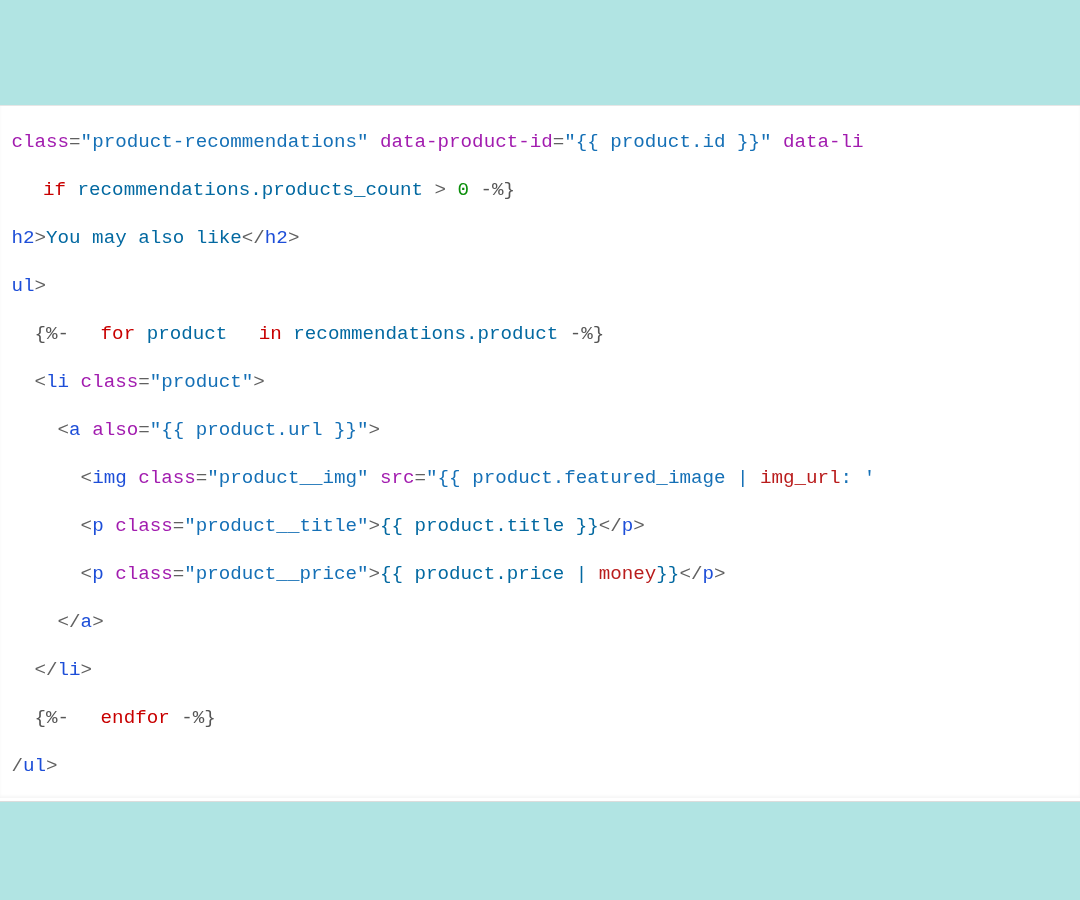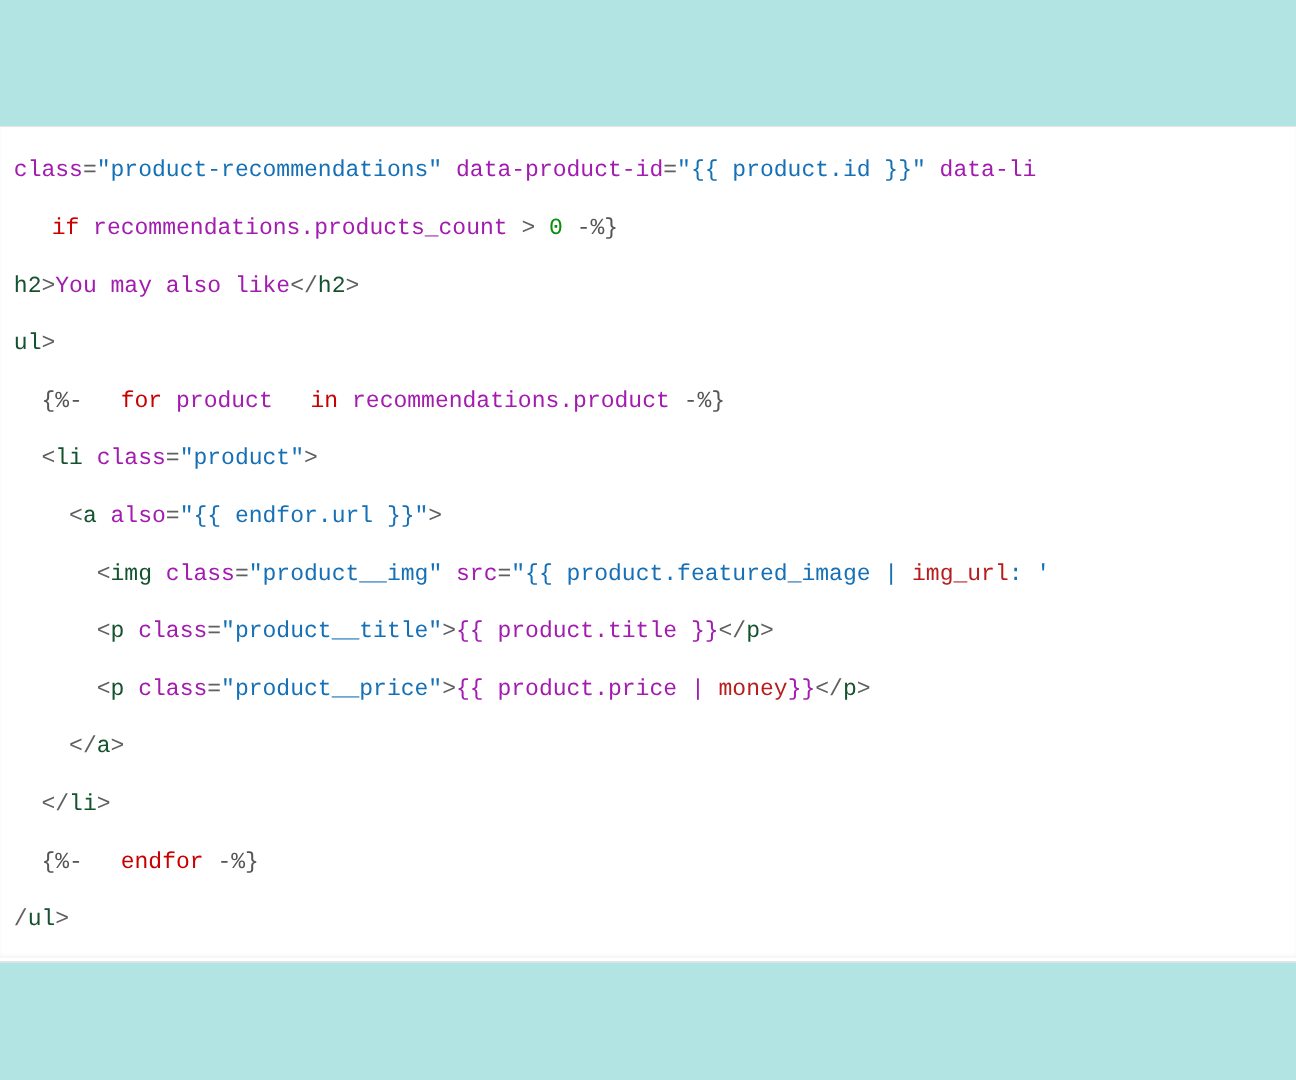--- a/index.html
+++ b/index.html
@@ -33,42 +33,42 @@
   }
   pre.code {
     margin: 0;
     padding: 12px 0 8px 0;
     font-family: Consolas, "Courier New", monospace;
     font-size: 19.2px;
     line-height: 48px;
     color: #333333;
     white-space: pre;
   }
-  .tok-def   { color: #a21caf; }
+  .tok-def   { color: #0369a1; }
   .tok-attr  { color: #a21caf; }   
   .tok-punc  { color: #606060; }   
   .tok-str   { color: #1570b6; }   
-  .tok-tag   { color: #14532d; }   
+  .tok-tag   { color: #1d4ed8; }   
   .tok-num   { color: #0a8e0a; }   
   .tok-lq    { color: #555555; }   
   .tok-kw    { color: #c80000; margin-left: 20px; }   
   .tok-filter{ color: #b91c1c; }   
 </style>
 </head>
 <body>
 
 <div class="code-panel">
   <div class="code-inset">
 <pre class="code"><span><span class="tok-def"> </span><span class="tok-attr">class</span><span class="tok-punc">=</span><span class="tok-str">"</span><span class="tok-str">product-recommendations</span><span class="tok-str">"</span><span> </span><span class="tok-attr">data-product-id</span><span class="tok-punc">=</span><span class="tok-str">"</span><span class="tok-str">{{ product.id }}</span><span class="tok-str">"</span><span> </span><span class="tok-attr">data-li</span></span>
 <span><span>  </span><span class="tok-kw">if</span><span class="tok-def"> recommendations.products_count </span><span class="tok-punc">&gt;</span><span> </span><span class="tok-num">0</span><span class="tok-lq"> -%}</span></span>
 <span><span class="tok-tag"> h2</span><span class="tok-punc">&gt;</span><span class="tok-def">You may also like</span><span class="tok-punc">&lt;/</span><span class="tok-tag">h2</span><span class="tok-punc">&gt;</span></span>
 <span><span class="tok-tag"> ul</span><span class="tok-punc">&gt;</span></span>
 <span><span>   </span><span class="tok-lq">{%- </span><span class="tok-kw">for</span><span class="tok-def"> product </span><span class="tok-kw">in</span><span class="tok-def"> recommendations.product </span><span class="tok-lq">-%}</span></span>
 <span><span>   </span><span class="tok-punc">&lt;</span><span class="tok-tag">li</span><span> </span><span class="tok-attr">class</span><span class="tok-punc">=</span><span class="tok-str">"</span><span class="tok-str">product</span><span class="tok-str">"</span><span class="tok-punc">&gt;</span></span>
-<span><span>     </span><span class="tok-punc">&lt;</span><span class="tok-tag">a</span><span> </span><span class="tok-attr">also</span><span class="tok-punc">=</span><span class="tok-str">"</span><span class="tok-str">{{ endfor.url }}</span><span class="tok-str">"</span><span class="tok-punc">&gt;</span></span>
+<span><span>     </span><span class="tok-punc">&lt;</span><span class="tok-tag">a</span><span> </span><span class="tok-attr">also</span><span class="tok-punc">=</span><span class="tok-str">"</span><span class="tok-str">{{ product.url }}</span><span class="tok-str">"</span><span class="tok-punc">&gt;</span></span>
 <span><span>       </span><span class="tok-punc">&lt;</span><span class="tok-tag">img</span><span> </span><span class="tok-attr">class</span><span class="tok-punc">=</span><span class="tok-str">"</span><span class="tok-str">product__img</span><span class="tok-str">"</span><span> </span><span class="tok-attr">src</span><span class="tok-punc">=</span><span class="tok-str">"</span><span class="tok-str">{{ product.featured_image | </span><span class="tok-filter">img_url</span><span class="tok-str">: '</span></span>
 <span><span>       </span><span class="tok-punc">&lt;</span><span class="tok-tag">p</span><span> </span><span class="tok-attr">class</span><span class="tok-punc">=</span><span class="tok-str">"</span><span class="tok-str">product__title</span><span class="tok-str">"</span><span class="tok-punc">&gt;</span><span class="tok-def">{{ product.title }}</span><span class="tok-punc">&lt;/</span><span class="tok-tag">p</span><span class="tok-punc">&gt;</span></span>
 <span><span>       </span><span class="tok-punc">&lt;</span><span class="tok-tag">p</span><span> </span><span class="tok-attr">class</span><span class="tok-punc">=</span><span class="tok-str">"</span><span class="tok-str">product__price</span><span class="tok-str">"</span><span class="tok-punc">&gt;</span><span class="tok-def">{{ product.price | </span><span class="tok-filter">money</span><span class="tok-def">}}</span><span class="tok-punc">&lt;/</span><span class="tok-tag">p</span><span class="tok-punc">&gt;</span></span>
 <span><span>     </span><span class="tok-punc">&lt;/</span><span class="tok-tag">a</span><span class="tok-punc">&gt;</span></span>
 <span><span>   </span><span class="tok-punc">&lt;/</span><span class="tok-tag">li</span><span class="tok-punc">&gt;</span></span>
 <span><span>   </span><span class="tok-lq">{%- </span><span class="tok-kw">endfor</span><span class="tok-lq"> -%}</span></span>
 <span><span class="tok-punc"> /</span><span class="tok-tag">ul</span><span class="tok-punc">&gt;</span></span></pre>
   </div>
 </div>
 

